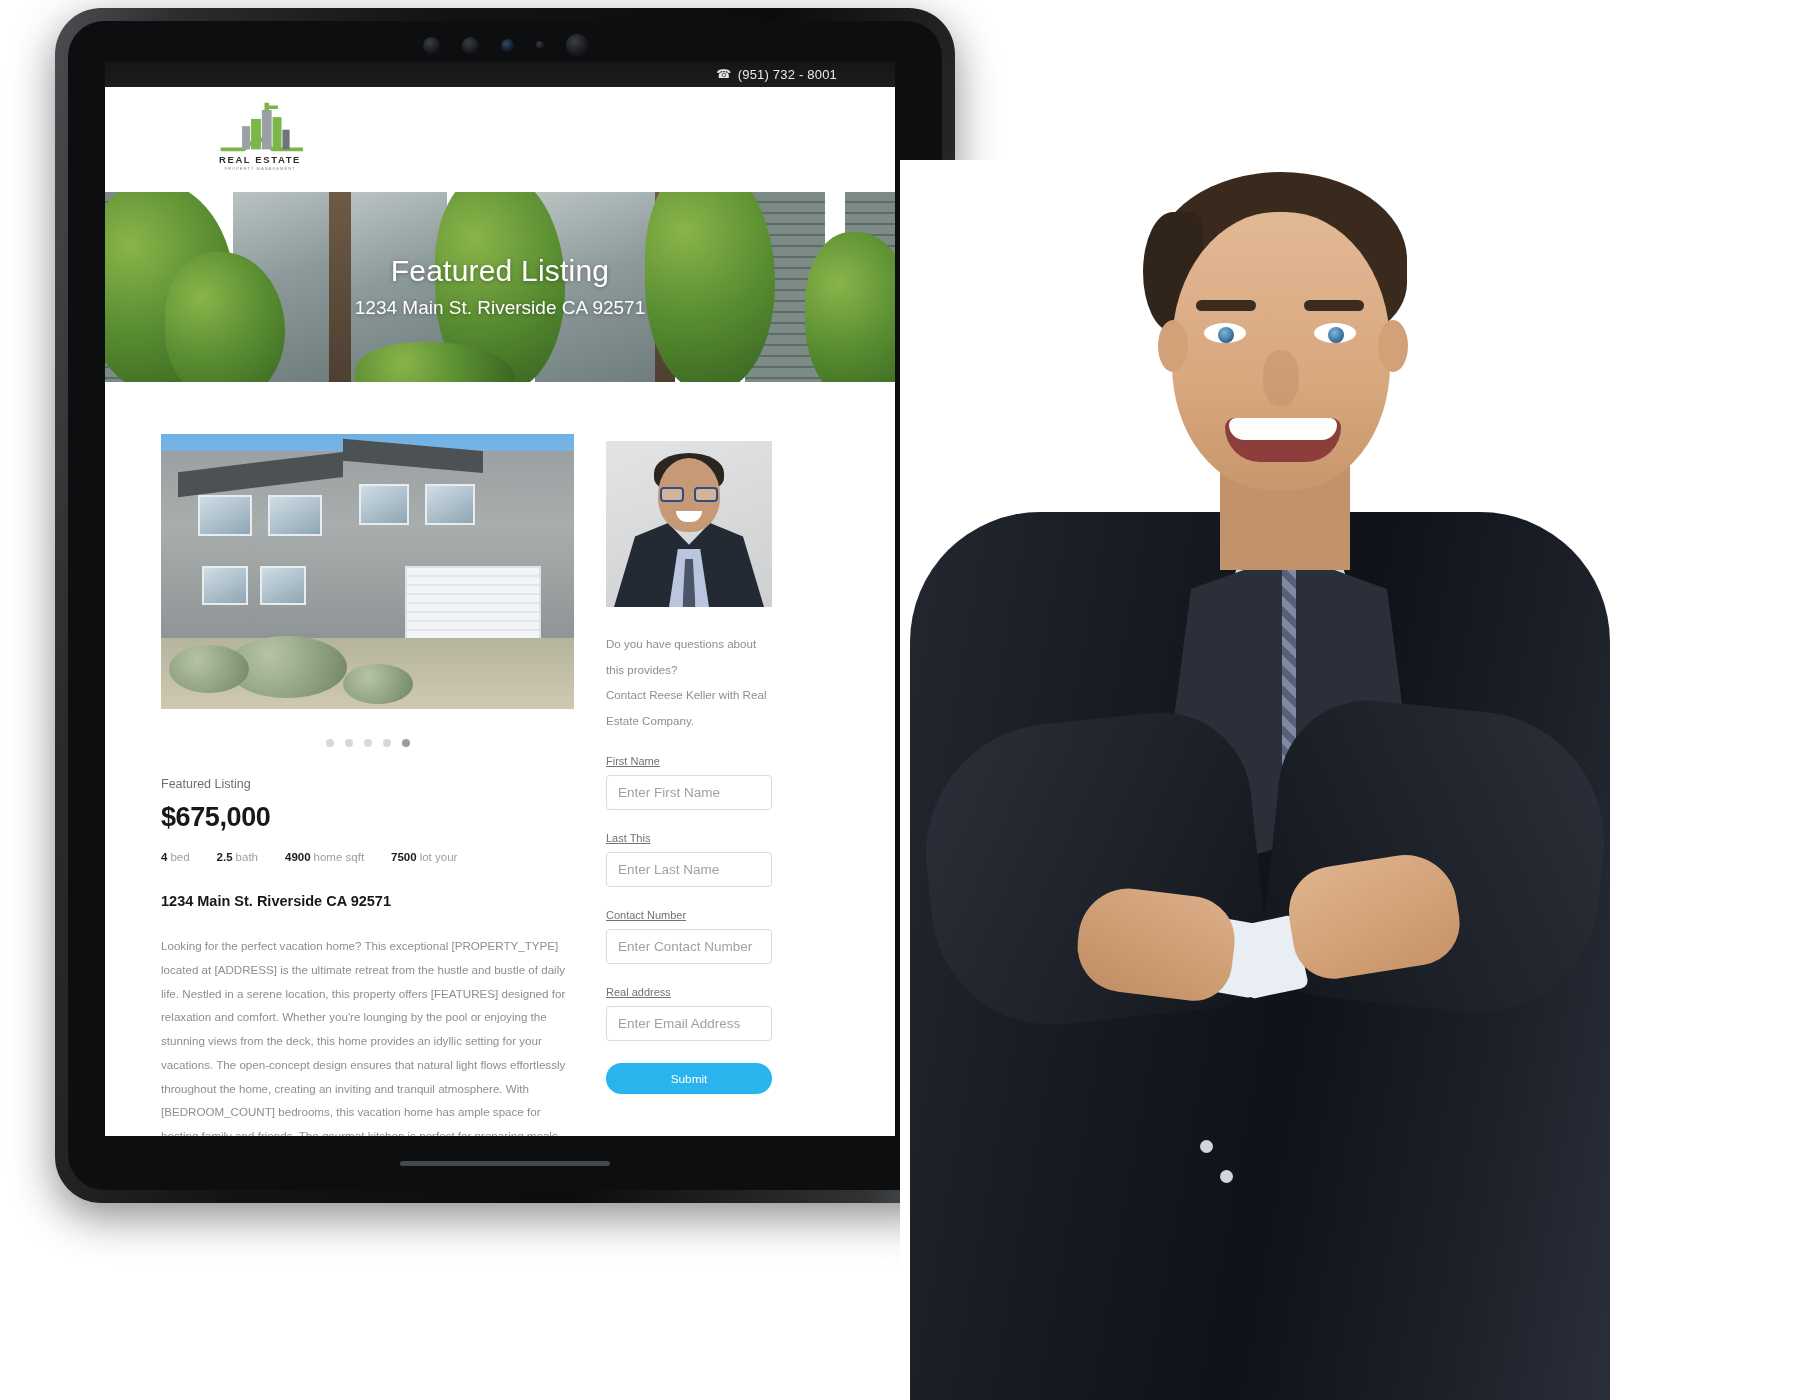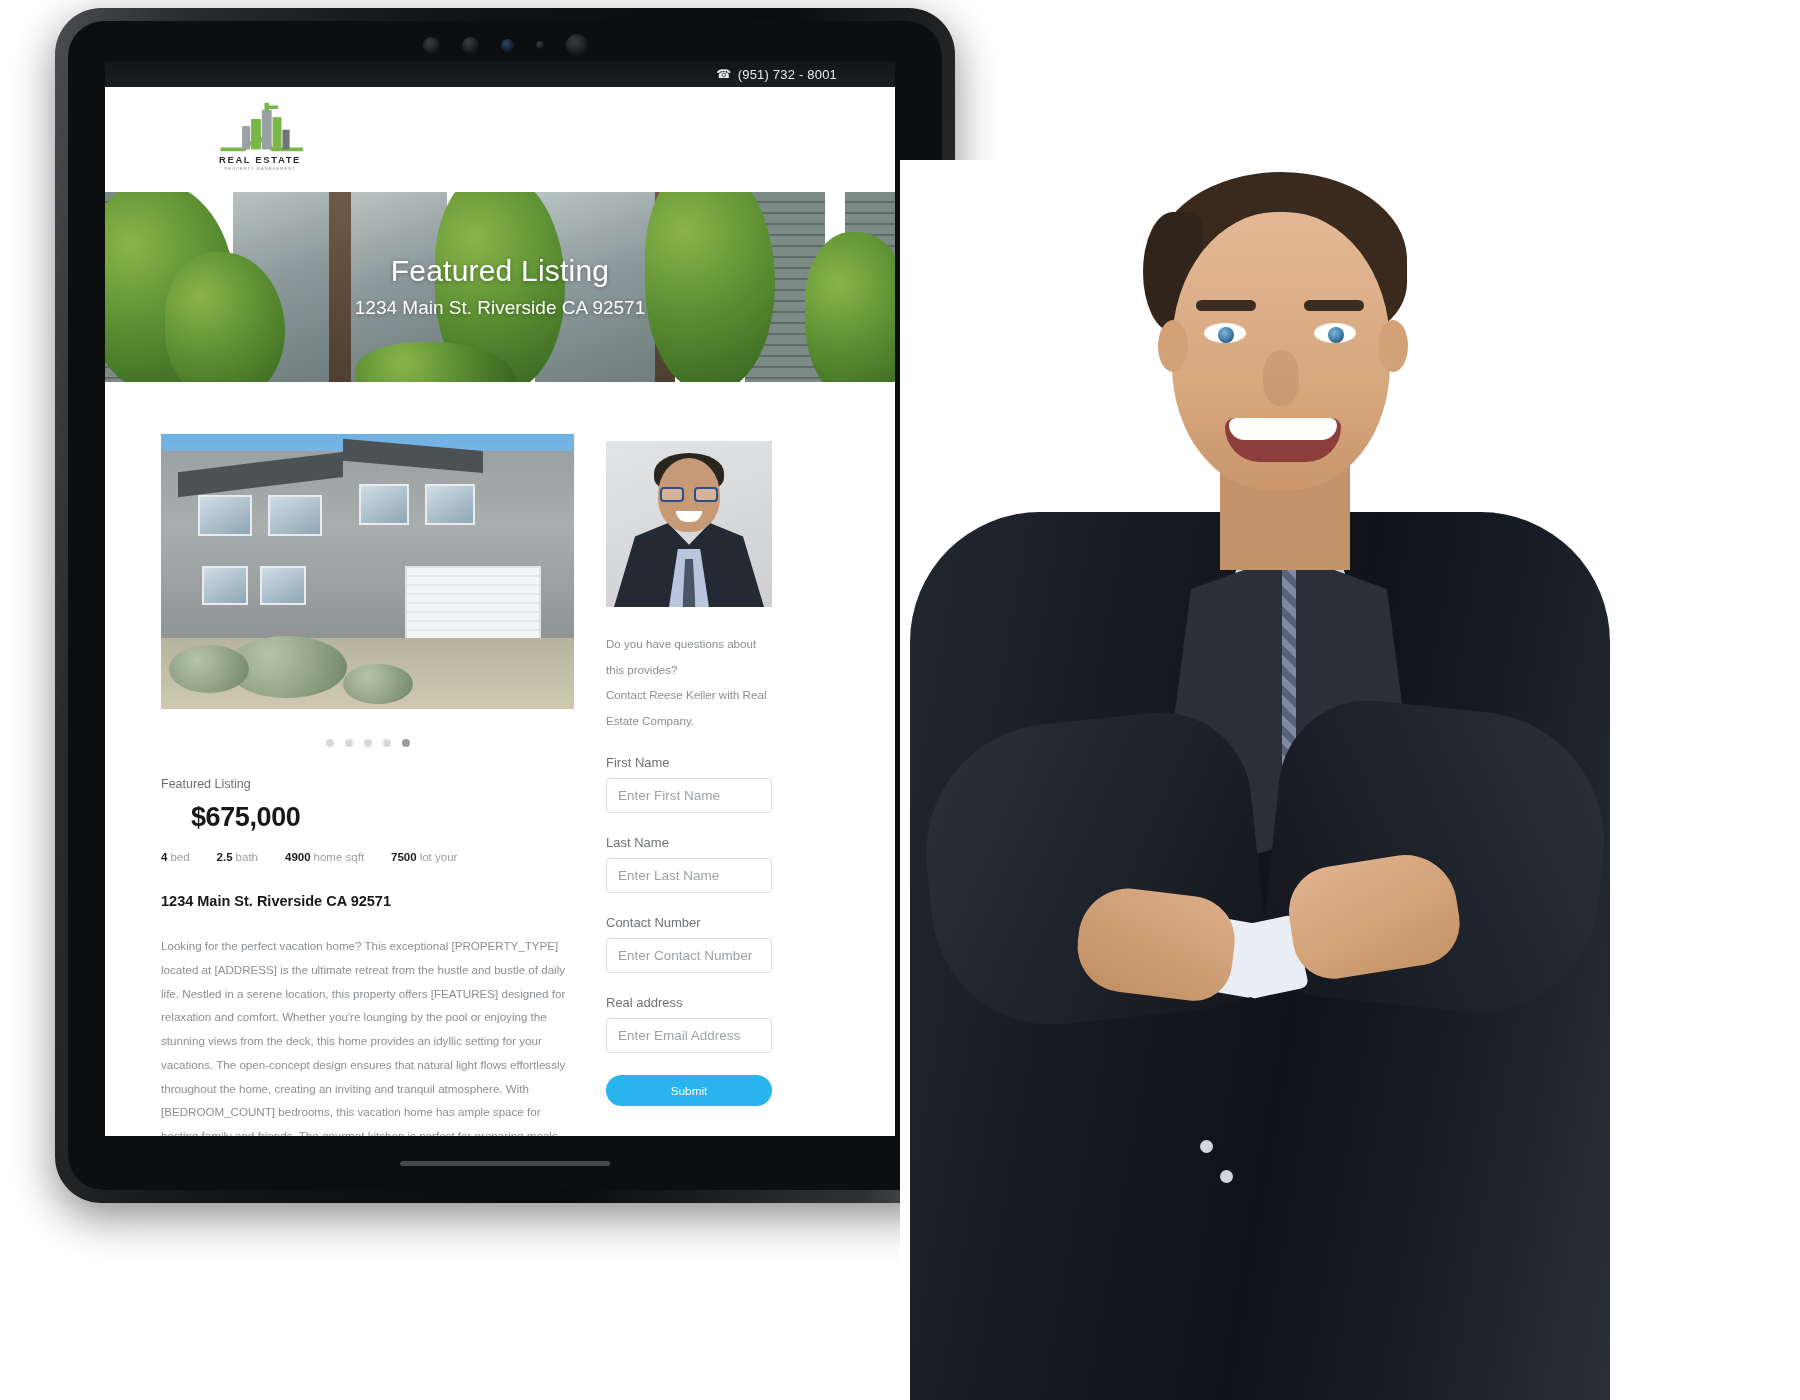--- a/index.html
+++ b/index.html
@@ -93,21 +93,21 @@
   .hp-lawn { position:absolute; left:0; bottom:0; width: 100%; height: 26%;
      background: linear-gradient(180deg,#b6b49e,#cfc9b0); }
   .bush { position:absolute; border-radius:50%;
      background: radial-gradient(circle at 35% 30%, #b6c4a6 0%, #93a586 50%, #6f8264 100%); }
 
   .dots { display: flex; justify-content: center; gap: 11px; margin-top: 30px; }
   .dot { width: 8px; height: 8px; border-radius: 50%; background: #d6d8da; }
   .dot.active { background: #9a9da0; }
 
   .eyebrow { font-size: 12.5px; color: #6d7073; margin-top: 30px; }
-  .price { font-size: 27px; font-weight: 700; color: #16181a; margin-top: 11px; letter-spacing: -.4px; margin-left: 30px; }
+  .price { font-size: 27px; font-weight: 700; color: #16181a; margin-top: 11px; letter-spacing: -.4px; }
   .specs { display: flex; gap: 27px; margin-top: 18px; font-size: 11.5px; color: #9a9ea1; }
   .specs b { color: #1b1d1f; font-weight: 700; margin-right: 3px; }
   .addr-line { font-size: 14.5px; font-weight: 700; color: #16181a; margin-top: 30px; }
   .desc { font-size: 11.6px; line-height: 2.05; color: #8b8f92; margin-top: 25px; text-align: left; }
 
   
   .agent-photo { width: 100%; height: 166px; position: relative; overflow: hidden; background: #d8d9db; }
   .ap-bg { position:absolute; inset:0; background: linear-gradient(160deg,#e3e4e6,#cdcfd1); }
   .ap-head { position:absolute; left:50%; top: 17px; transform: translateX(-50%);
              width: 62px; height: 74px; border-radius: 50% 50% 46% 46%; background:#c69a77; }
@@ -122,21 +122,21 @@
   .ap-suit { position:absolute; left: 50%; bottom: 0; transform: translateX(-50%);
              width: 150px; height: 84px; background:#242a33;
              clip-path: polygon(0 100%, 14% 16%, 36% 0, 50% 26%, 64% 0, 86% 16%, 100% 100%); }
   .ap-shirt { position:absolute; left:50%; bottom:0; transform:translateX(-50%);
               width: 40px; height: 58px; background:#b9c6de;
               clip-path: polygon(22% 0, 78% 0, 100% 100%, 0 100%); }
   .ap-tie { position:absolute; left:50%; bottom:0; transform:translateX(-50%);
             width: 13px; height: 48px; background:#4a5568; clip-path: polygon(20% 0,80% 0,100% 100%,0 100%); }
 
   .agent-copy { font-size: 11.6px; line-height: 2.2; color: #8b8f92; margin-top: 24px; }
-  .field-label { font-size: 13px; color: #6f7376; margin-top: 22px; margin-bottom: 8px; }
+  .field-label { font-size: 11px; color: #6f7376; margin-top: 22px; margin-bottom: 8px; text-decoration: underline; }
   .field-input {
     width: 100%; height: 35px; border: 1px solid #d9dbdd; border-radius: 4px;
     background: #fff; padding: 0 11px; font-size: 13.5px; color: #333; font-family: inherit;
   }
   .field-input::placeholder { color: #9ea2a5; }
   .submit-btn {
     width: 100%; height: 31px; margin-top: 22px; border: none; border-radius: 17px;
     background: #2ab4ee; color: #fff; font-size: 11.8px; font-family: inherit; cursor: pointer;
   }
 
@@ -327,21 +327,21 @@
             </div>
 
             <div class="agent-copy">
               <div>Do you have questions about this provides?</div>
               <div>Contact Reese Keller with Real Estate Company.</div>
             </div>
 
             <div class="field-label">First Name</div>
             <input class="field-input" type="text" placeholder="Enter First Name" style="">
 
-            <div class="field-label">Last Name</div>
+            <div class="field-label">Last This</div>
             <input class="field-input" type="text" placeholder="Enter Last Name" style="">
 
             <div class="field-label">Contact Number</div>
             <input class="field-input" type="text" placeholder="Enter Contact Number" style="">
 
             <div class="field-label">Real address</div>
             <input class="field-input" type="text" placeholder="Enter Email Address" style="">
 
             <button class="submit-btn">Submit</button>
           </div>

